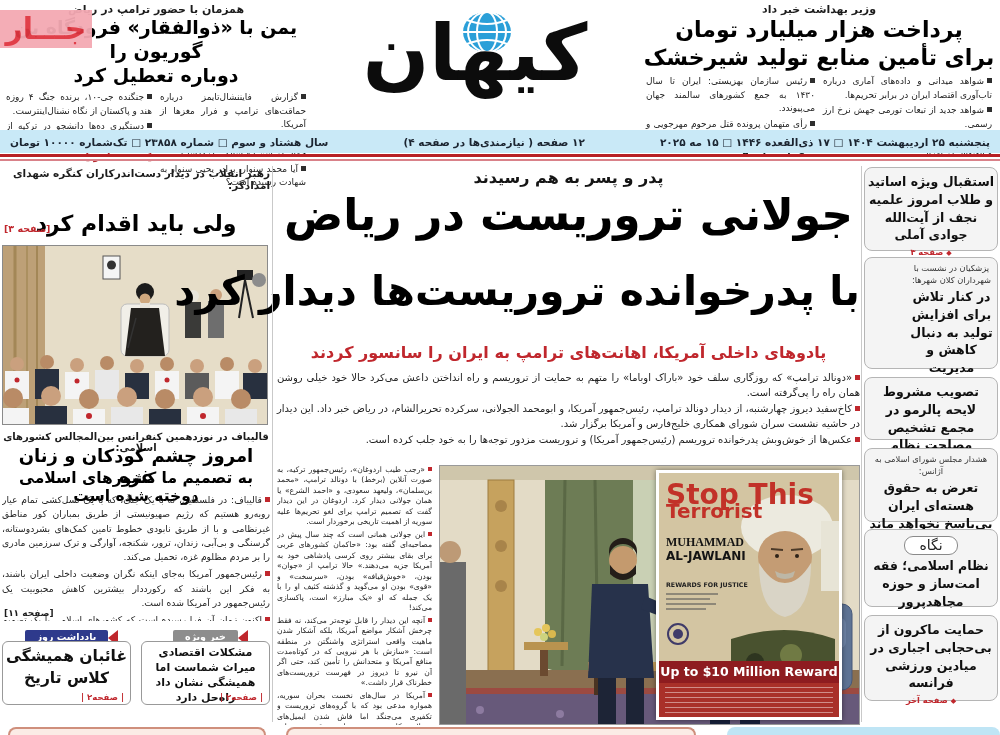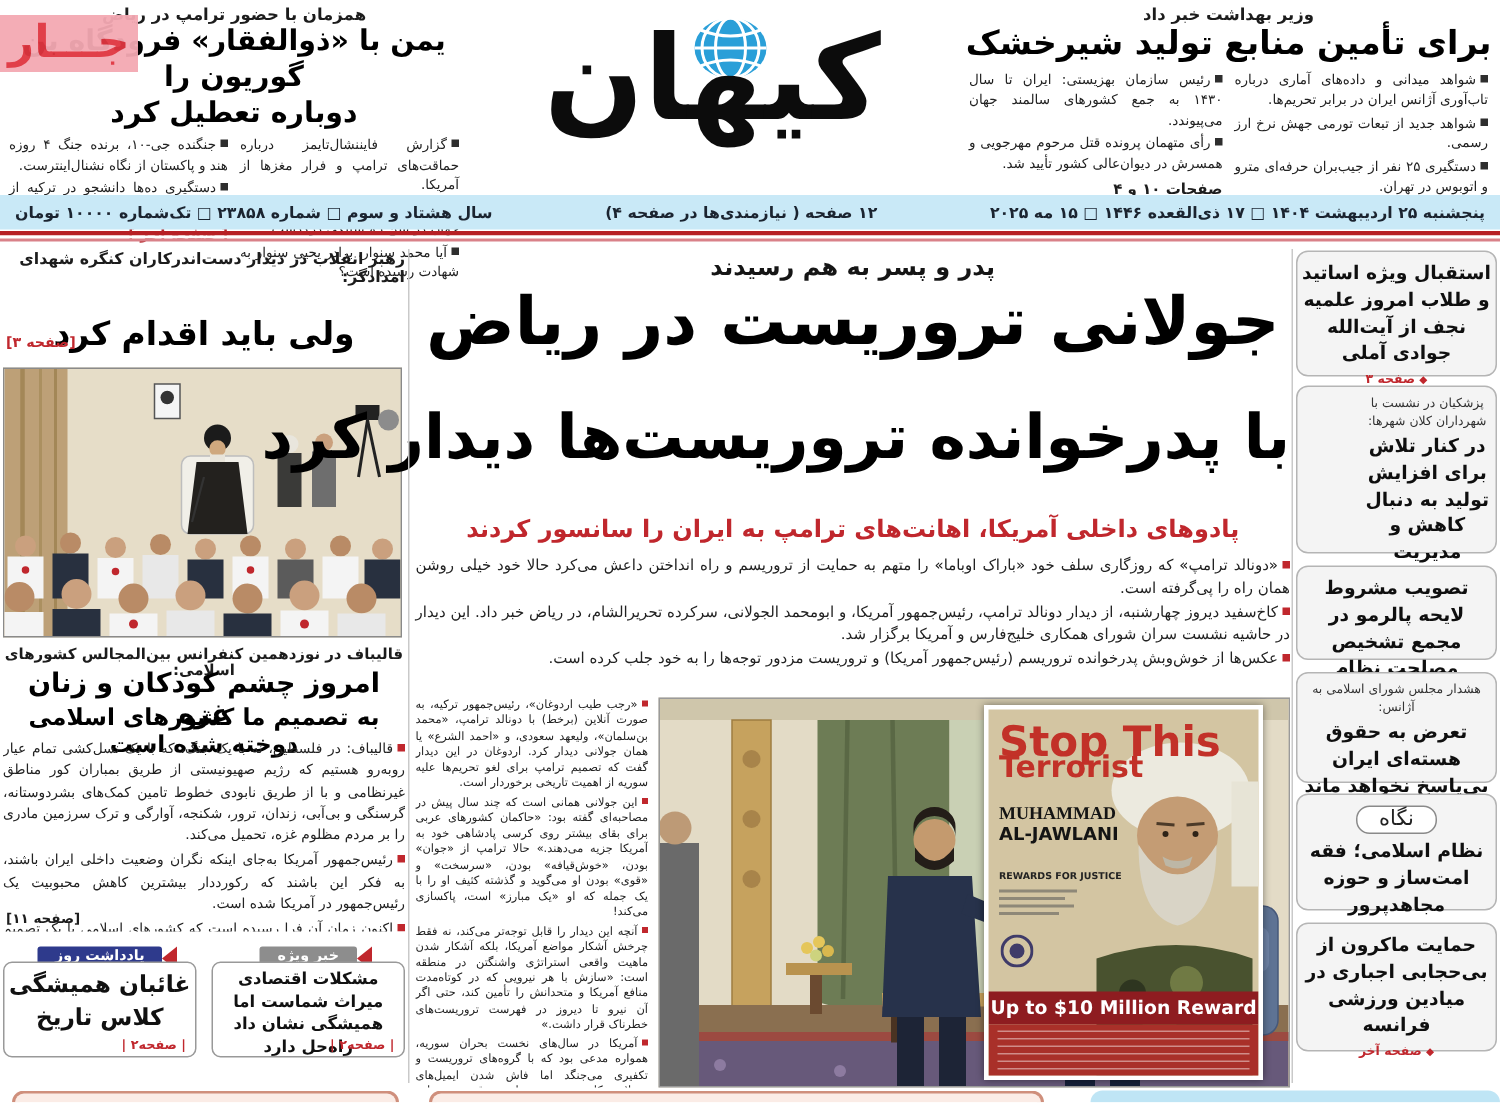--- a/index.html
+++ b/index.html
@@ -156,24 +156,25 @@
           <path d="M6,14 Q26,22 46,14"></path>
           <path d="M6,38 Q26,30 46,38"></path>
         </g>
       </svg>
     </span>
     <div class="masthead-title">کیهان</div>
   </div>
 
   <div class="top-sec tr">
     <div class="kicker-sm">وزیر بهداشت خبر داد</div>
+    <div class="head-lg">پرداخت هزار میلیارد تومان</div>
     <div class="head-lg">برای تأمین منابع تولید شیرخشک</div>
     <div class="bullets2">
       <div class="bcol">
-        <div class="bullet"><span class="sq"></span><span>شواهد میدانی و داده‌های آماری درباره تاب‌آوری آژانس ایران در برابر تحریم‌ها.</span></div>
+        <div class="bullet"><span class="sq"></span><span>شواهد میدانی و داده‌های آماری درباره تاب‌آوری اقتصاد ایران در برابر تحریم‌ها.</span></div>
         <div class="bullet"><span class="sq"></span><span>شواهد جدید از تبعات تورمی جهش نرخ ارز رسمی.</span></div>
         <div class="bullet"><span class="sq"></span><span>دستگیری ۲۵ نفر از جیب‌بران حرفه‌ای مترو و اتوبوس در تهران.</span></div>
       </div>
       <div class="bcol">
         <div class="bullet"><span class="sq"></span><span>رئیس سازمان بهزیستی: ایران تا سال ۱۴۳۰ به جمع کشورهای سالمند جهان می‌پیوندد.</span></div>
         <div class="bullet"><span class="sq"></span><span>رأی متهمان پرونده قتل مرحوم مهرجویی و همسرش در دیوان‌عالی کشور تأیید شد.</span></div>
         <div class="pageref-dark">صفحات ۱۰ و ۴</div>
       </div>
     </div>
   </div>

